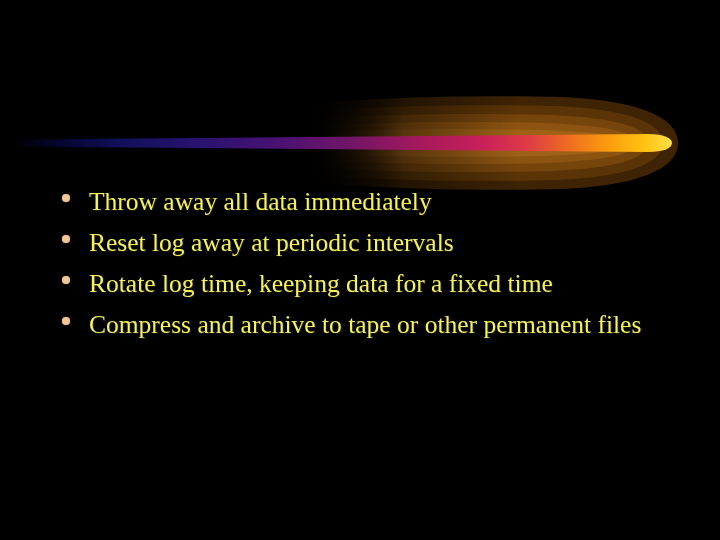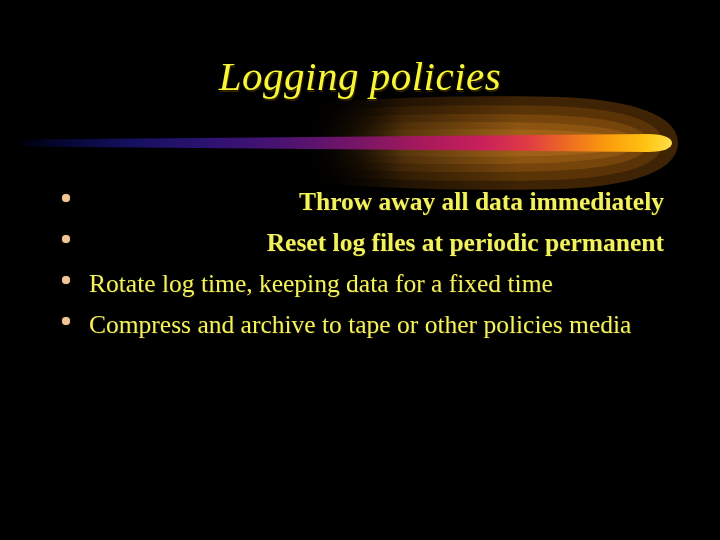--- a/index.html
+++ b/index.html
@@ -78,30 +78,28 @@
     font-size: 25.5px;
     line-height: 39px;
     color: #f2f25c;
     text-align: justify;
     text-justify: inter-word;
     text-shadow: 1px 1px 0 rgba(50,35,0,0.6);
   }
 
   
   .bullet-text.nowrap {
-    text-align: right;
-    font-weight: bold;
+    text-align: left;
   }
 </style>
 </head>
 <body>
 
 <div class="slide">
 
-  <div class="title">Logging policies</div>
 
   <div class="comet">
     <svg width="720" height="102" viewBox="0 0 720 102" xmlns="http://www.w3.org/2000/svg">
       <defs>
 
         <linearGradient id="glowFade" x1="0" y1="0" x2="1" y2="0">
           <stop offset="0.00" stop-color="#000000" stop-opacity="0"></stop>
           <stop offset="0.42" stop-color="#000000" stop-opacity="0"></stop>
           <stop offset="0.56" stop-color="#ffffff" stop-opacity="0.55"></stop>
           <stop offset="0.72" stop-color="#ffffff" stop-opacity="1"></stop>
@@ -142,28 +140,28 @@
 
   <div class="body">
 
     <div class="bullet-row">
       <span class="bullet-mark"></span>
       <span class="bullet-text nowrap">Throw away all data immediately</span>
     </div>
 
     <div class="bullet-row">
       <span class="bullet-mark"></span>
-      <span class="bullet-text nowrap">Reset log files at periodic permanent</span>
+      <span class="bullet-text nowrap">Reset log away at periodic intervals</span>
     </div>
 
     <div class="bullet-row">
       <span class="bullet-mark"></span>
       <span class="bullet-text">Rotate log time, keeping data for a fixed time</span>
     </div>
 
     <div class="bullet-row">
       <span class="bullet-mark"></span>
-      <span class="bullet-text">Compress and archive to tape or other policies media</span>
+      <span class="bullet-text">Compress and archive to tape or other permanent files</span>
     </div>
 
   </div>
 
 </div>
 
 </body></html>

